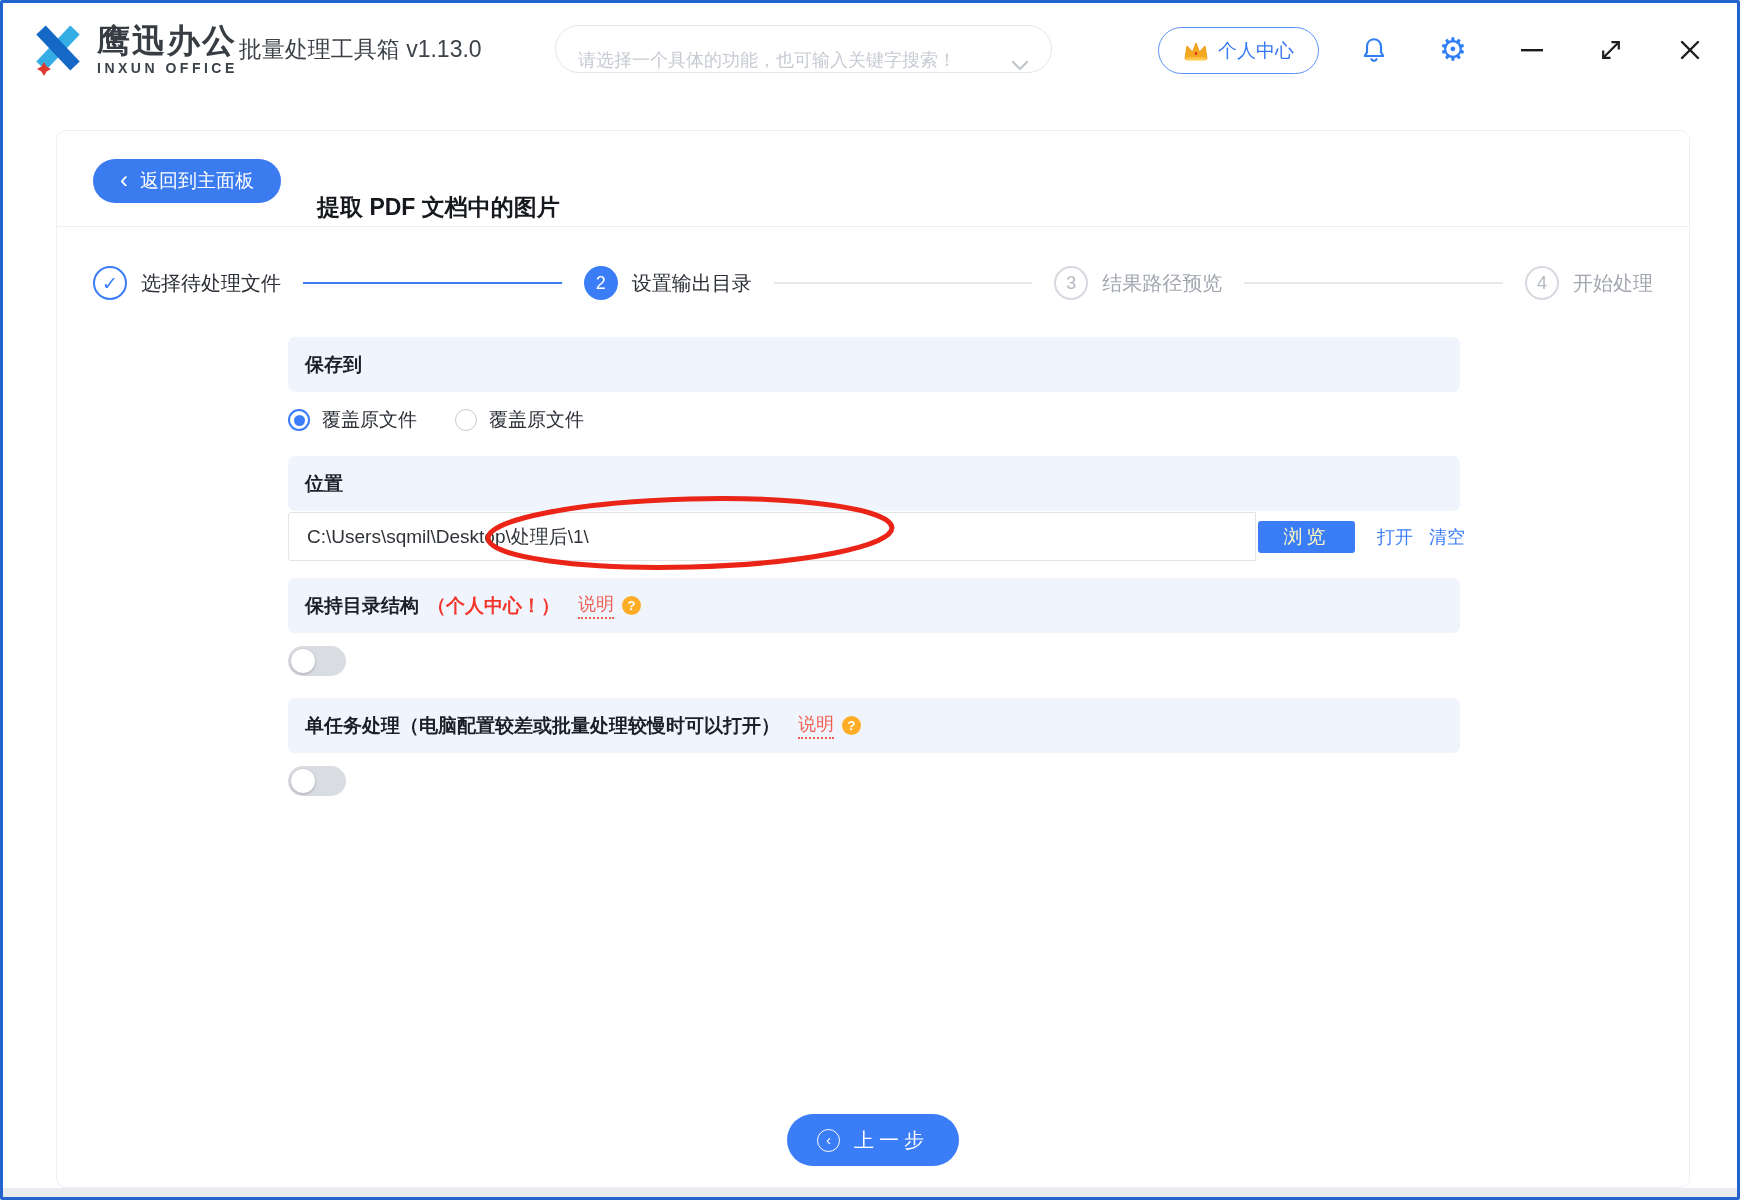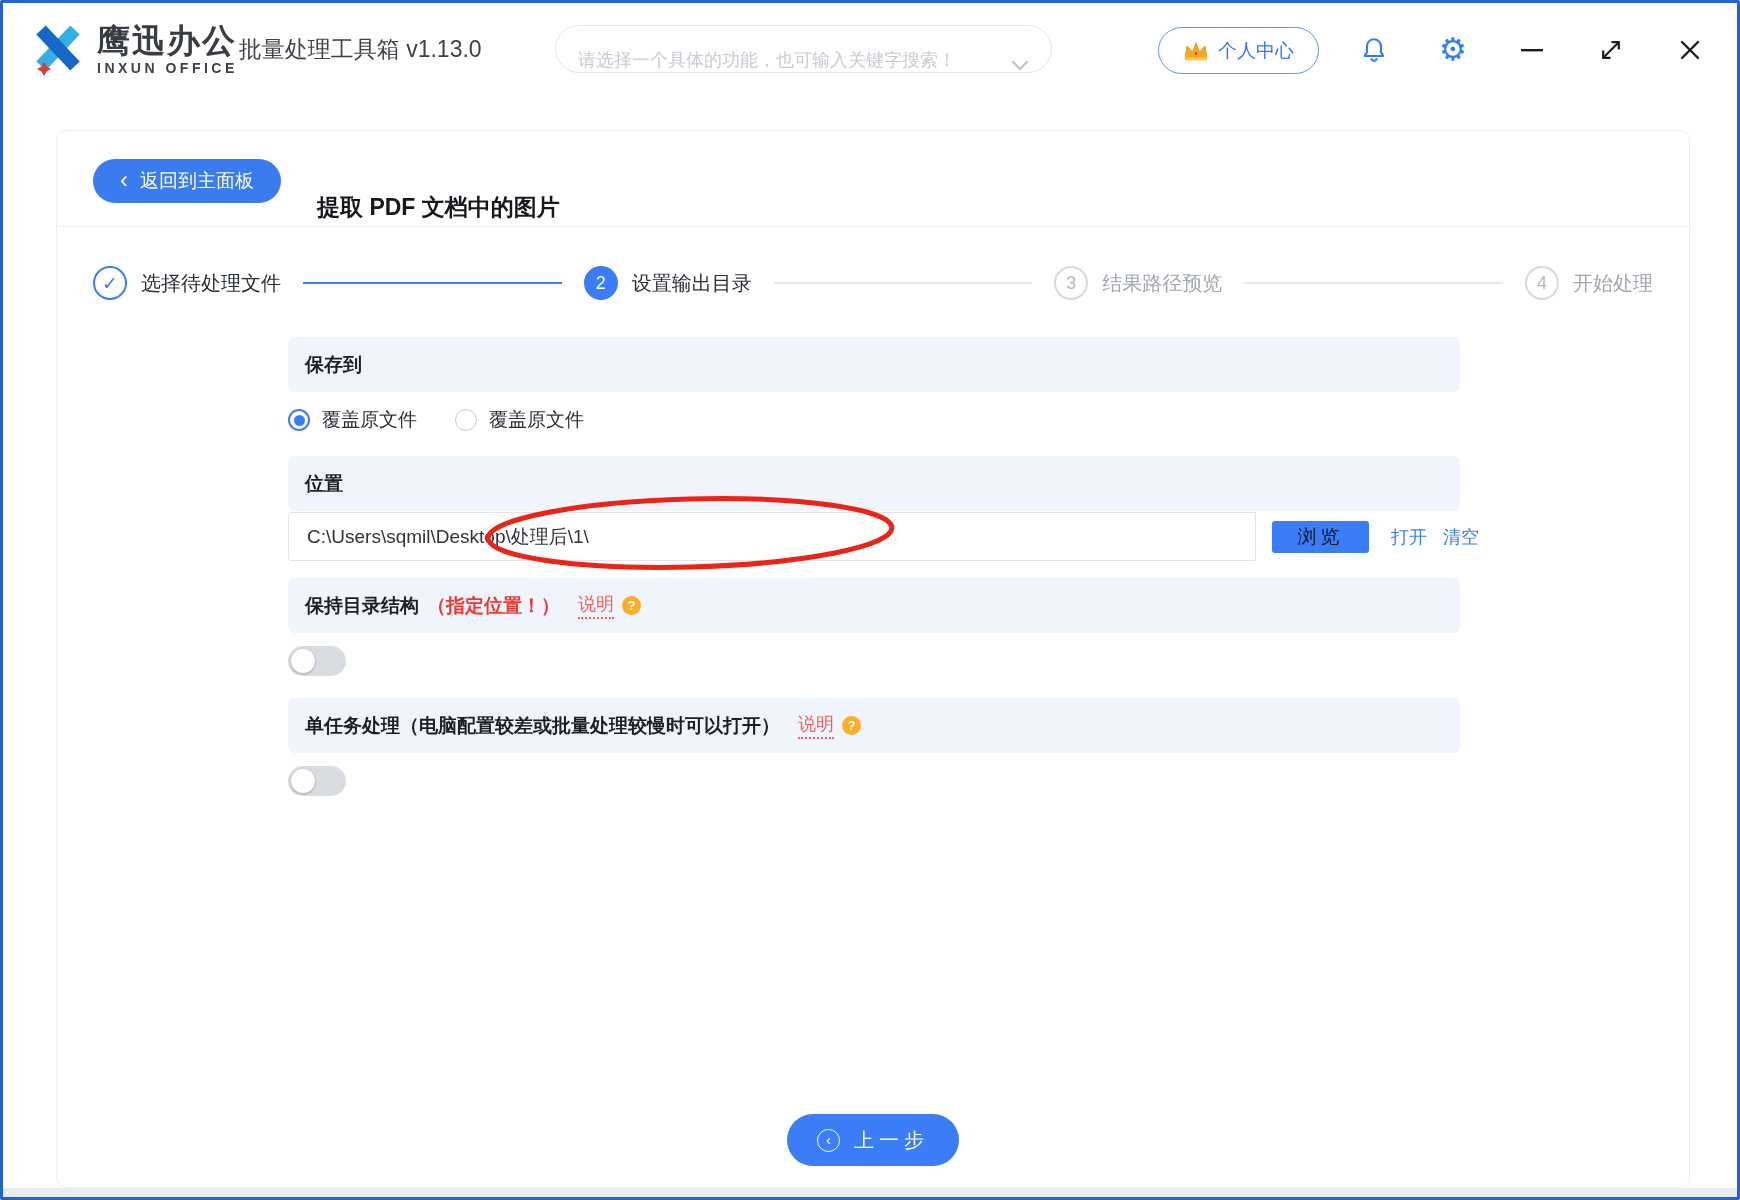--- a/index.html
+++ b/index.html
@@ -49,21 +49,21 @@
   .radio-row { position:absolute; left:0; top:272px; height:34px; display:flex; align-items:center; gap:38px; }
   .radio-opt { display:flex; align-items:center; gap:12px; cursor:pointer; }
   .radio-circle { width:22px; height:22px; border-radius:50%; }
   .radio-opt.sel .radio-circle { border:2px solid #3b7cf7; background:#fff; display:flex; align-items:center; justify-content:center; }
   .radio-opt.sel .radio-circle::after { content:""; width:11px; height:11px; border-radius:50%; background:#3b7cf7; }
   .radio-opt.unsel .radio-circle { border:1.5px solid #c6cad0; background:#fff; }
   .radio-label { font-size:19px; color:#2b2f36; }
 
   .path-row { position:absolute; left:0; top:381px; height:49px; display:flex; align-items:center; }
   .path-input { width:968px; height:49px; border:1px solid #e2e4e8; border-radius:3px 0 0 3px; padding:0 18px; font-size:19px; color:#2f3338; font-family:"Liberation Sans","DejaVu Sans",sans-serif; outline:none; background:#fff; }
-  .browse-btn { width:97px; height:32px; margin-left:16px; background:#3b7cf7; color:#0f172a; font-size:19px; border:none; border-radius:3px; cursor:pointer; letter-spacing:4px; }
+  .browse-btn { width:97px; height:32px; margin-left:2px; background:#3b7cf7; color:#fef9c3; font-size:19px; border:none; border-radius:3px; cursor:pointer; letter-spacing:4px; }
   .path-link { font-size:18px; color:#3b7cf7; margin-left:22px; cursor:pointer; white-space:nowrap; }
   .path-link + .path-link { margin-left:16px; }
 
   .toggle { position:absolute; left:0; width:58px; height:30px; border-radius:16px; background:#d9dce1; cursor:pointer; }
   .toggle .knob { position:absolute; left:3px; top:3px; width:24px; height:24px; border-radius:50%; background:#fff; box-shadow:0 1px 3px rgba(0,0,0,.25); }
 
   .ellipse-annot { position:absolute; left:192px; top:360px; pointer-events:none; }
 
   
   .footer { position:absolute; left:0; right:0; top:983px; display:flex; justify-content:center; gap:37px; }
@@ -194,21 +194,21 @@
         <span class="path-link">打开</span>
         <span class="path-link">清空</span>
       </div>
 
       <svg class="ellipse-annot" width="420" height="84" viewBox="0 0 420 84">
         <ellipse cx="210" cy="42" rx="202" ry="34" fill="none" stroke="#ea2416" stroke-width="5" transform="rotate(-1.5 210 42)"></ellipse>
       </svg>
 
       <div class="band" style="top:447px;">
         <span class="band-title">保持目录结构</span>
-        <span class="band-red">（指定位置！）</span>
+        <span class="band-red">（个人中心！）</span>
         <span class="note-link">说明</span>
         <span class="help-icon">?</span>
       </div>
 
       <div class="toggle" style="top:515px;">
         <span class="knob"></span>
       </div>
 
       <div class="band" style="top:567px;text-align:center;">
         <span class="band-title">单任务处理（电脑配置较差或批量处理较慢时可以打开）</span>

